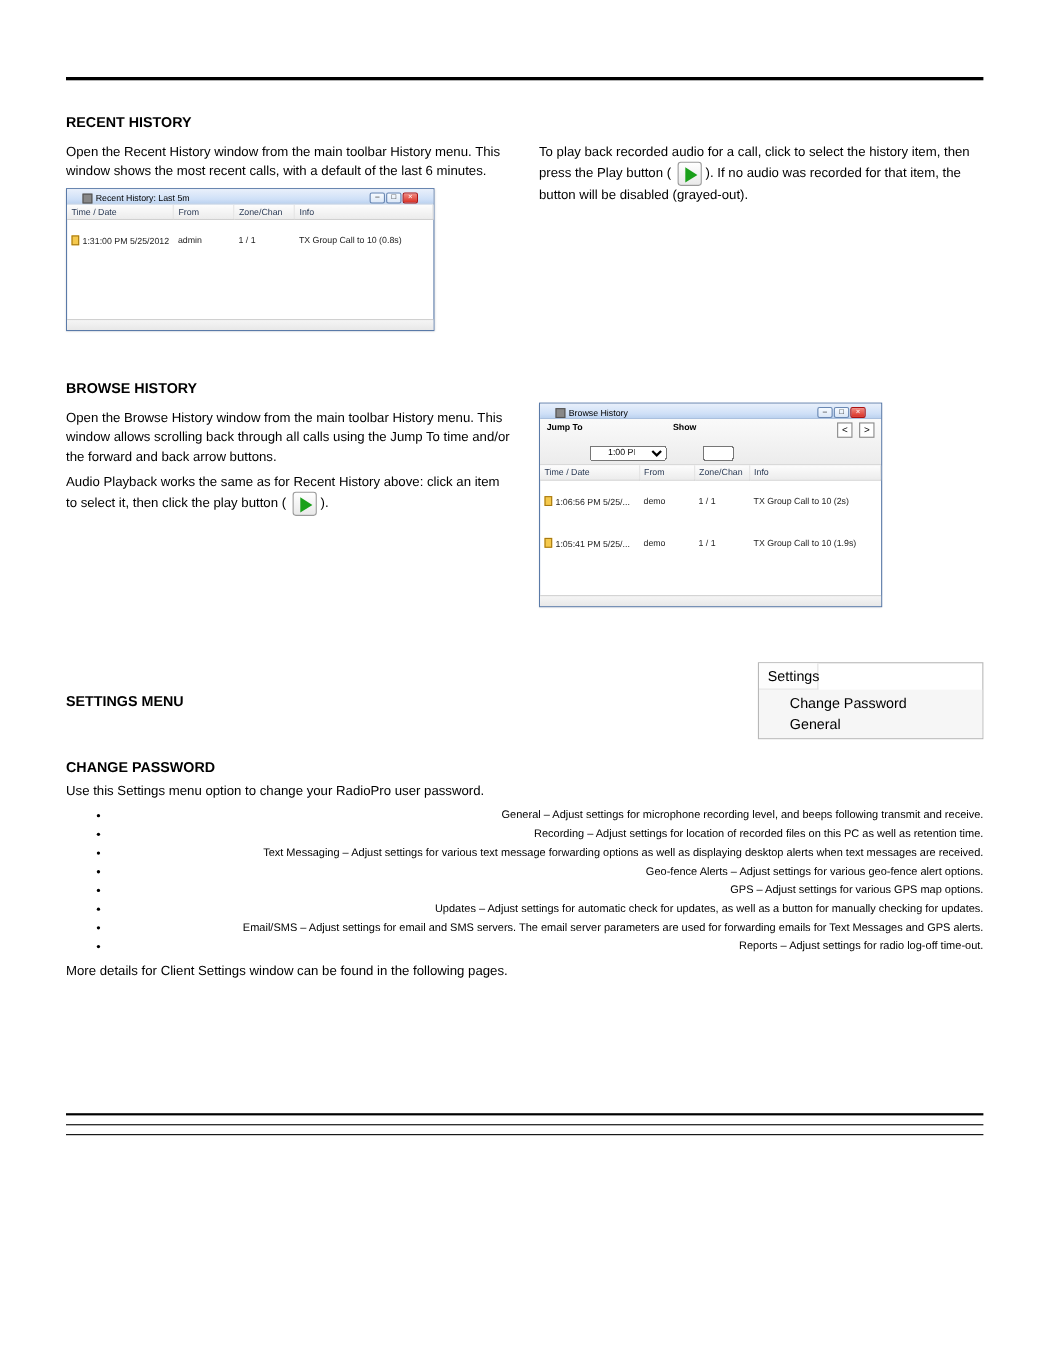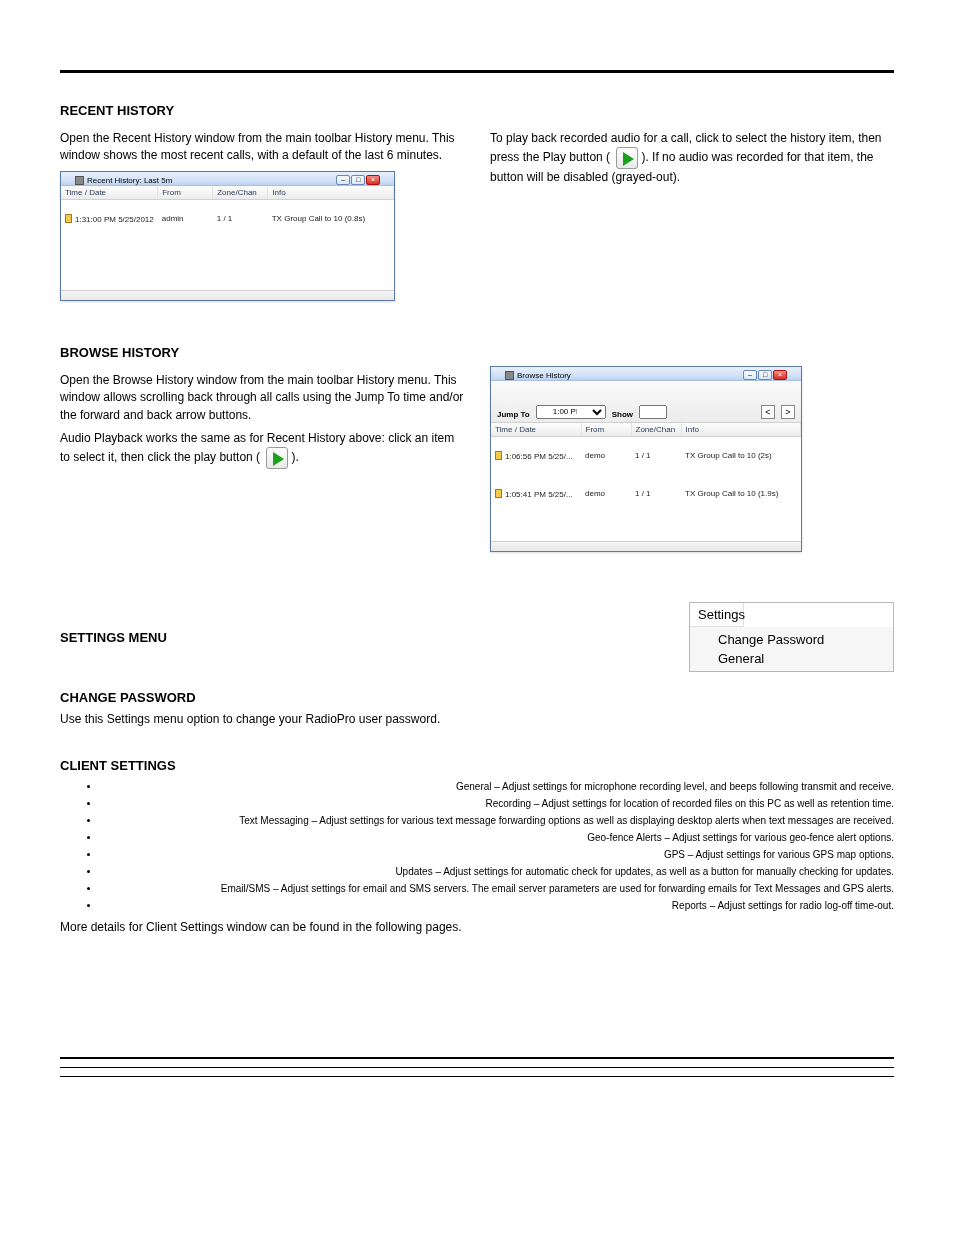--- a/index.html
+++ b/index.html
@@ -70,21 +70,21 @@
     border-radius: 2px;
     background: linear-gradient(#f7fbff,#dbe7f7);
   }
   .mini-win .titlebar .win-close {
     background: linear-gradient(#f28b82,#d93025);
     color: #fff;
     border-color: #a11;
   }
   .mini-win .toolbar {
     display: flex;
-    align-items: flex-end;
+    align-items: flex-start;
     gap: 6px;
     padding: 3px 6px;
     background: linear-gradient(#fafafa,#ececec);
     border-bottom: 1px solid #d0d0d0;
   }
   .mini-win .toolbar select,
   .mini-win .toolbar input {
     font-size: 8px;
     height: 14px;
     padding: 0 12px;
@@ -334,21 +334,20 @@
           <div class="dd-item">Change Password</div>
           <div class="dd-item">General</div>
         </div>
       </div>
     </div>
   </div>
 
   <div class="section-heading" style="margin-top:18px;">CHANGE PASSWORD</div>
   <p class="body-text">Use this Settings menu option to change your RadioPro user password.</p>
 
-  <div class="section-heading">CLIENT SETTINGS</div>
 
   <ul class="settings-list">
     <li>General – Adjust settings for microphone recording level, and beeps following transmit and receive.</li>
     <li>Recording – Adjust settings for location of recorded files on this PC as well as retention time.</li>
     <li>Text Messaging – Adjust settings for various text message forwarding options as well as displaying desktop alerts when text messages are received.</li>
     <li>Geo-fence Alerts – Adjust settings for various geo-fence alert options.</li>
     <li>GPS – Adjust settings for various GPS map options.</li>
     <li>Updates – Adjust settings for automatic check for updates, as well as a button for manually checking for updates.</li>
     <li>Email/SMS – Adjust settings for email and SMS servers. The email server parameters are used for forwarding emails for Text Messages and GPS alerts.</li>
     <li>Reports – Adjust settings for radio log-off time-out.</li>

